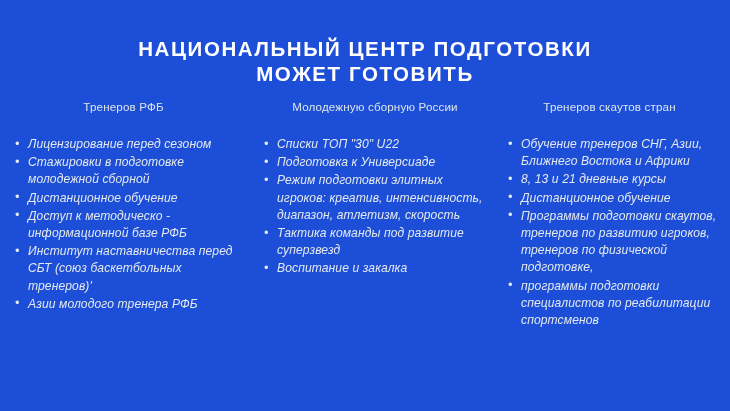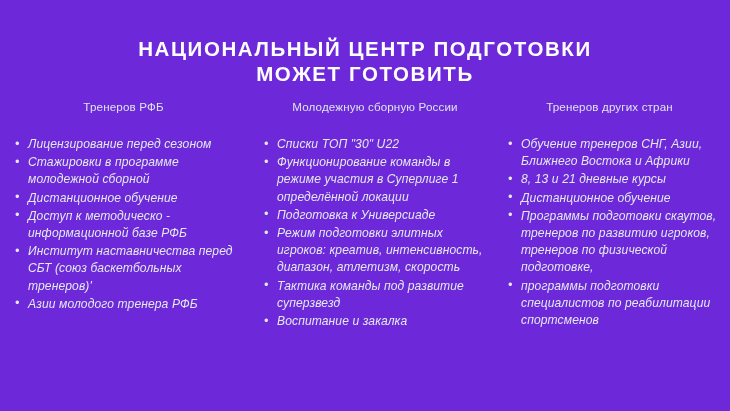--- a/index.html
+++ b/index.html
@@ -85,55 +85,54 @@
     font-size: 12.5px;
     color: #E3EAEE;
   }
   .col-1 ul.bullets { padding-left: 4px; }
   .col-2 ul.bullets { padding-left: 12px; }
   .col-3 ul.bullets { padding-left: 10px; }
 </style>
 </head>
 <body>
 
-<div id="slide" style="background: #6d28d9;">
+<div id="slide" style="background: #1d4ed8;">
 
   <div id="title-block">
     <span class="title-line">НАЦИОНАЛЬНЫЙ ЦЕНТР ПОДГОТОВКИ</span>
     <span class="title-line">МОЖЕТ ГОТОВИТЬ</span>
   </div>
 
   <div id="columns">
 
     <div class="column col-1">
       <div class="col-head">Тренеров РФБ</div>
       <ul class="bullets">
         <li>Лицензирование перед сезоном</li>
-        <li>Стажировки в программе молодежной сборной</li>
+        <li>Стажировки в подготовке молодежной сборной</li>
         <li>Дистанционное обучение</li>
         <li>Доступ к методическо - информационной базе РФБ</li>
         <li>Институт наставничества перед  СБТ (союз баскетбольных тренеров)'</li>
         <li>Азии молодого тренера РФБ</li>
       </ul>
     </div>
 
     <div class="column col-2">
       <div class="col-head">Молодежную сборную России</div>
       <ul class="bullets">
         <li>Списки ТОП "30" U22</li>
-        <li>Функционирование команды в режиме участия в Суперлиге 1 определённой локации</li>
         <li>Подготовка к Универсиаде</li>
         <li>Режим подготовки элитных игроков: креатив, интенсивность, диапазон, атлетизм, скорость</li>
         <li>Тактика команды под развитие суперзвезд</li>
         <li>Воспитание и закалка</li>
       </ul>
     </div>
 
     <div class="column col-3">
-      <div class="col-head">Тренеров других стран</div>
+      <div class="col-head">Тренеров скаутов стран</div>
       <ul class="bullets">
         <li>Обучение тренеров СНГ, Азии, Ближнего Востока и Африки</li>
         <li>8, 13 и 21 дневные курсы</li>
         <li>Дистанционное обучение</li>
         <li>Программы подготовки скаутов, тренеров по развитию игроков, тренеров по физической подготовке,</li>
         <li>программы подготовки специалистов по реабилитации спортсменов</li>
       </ul>
     </div>
 
   </div>

